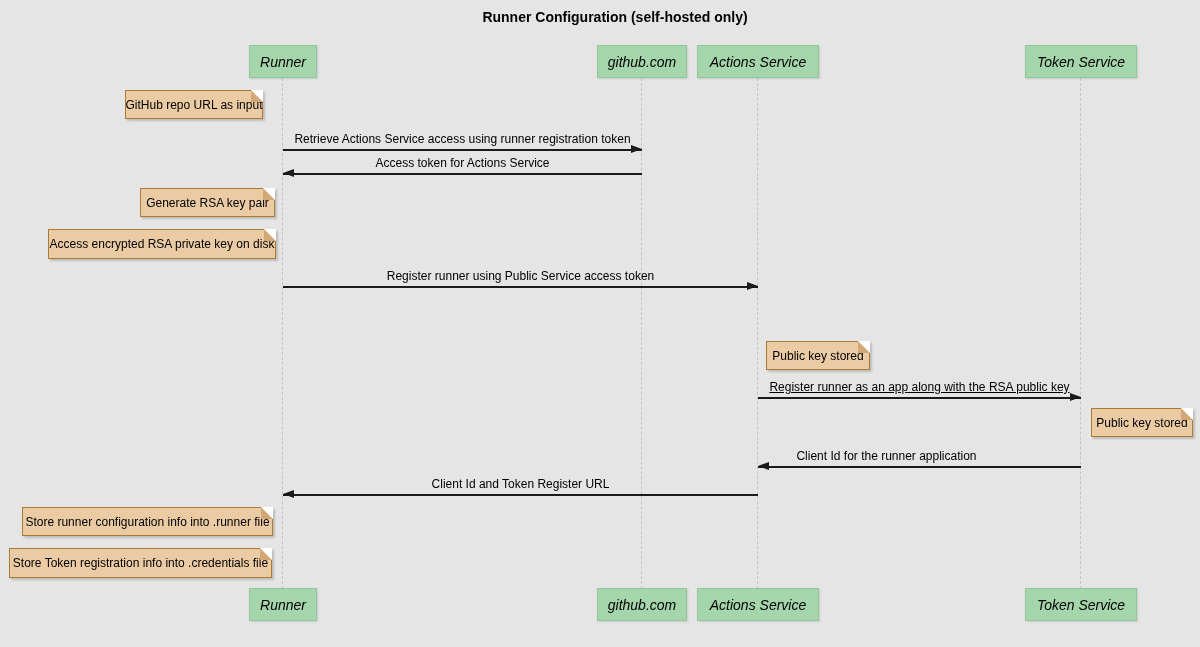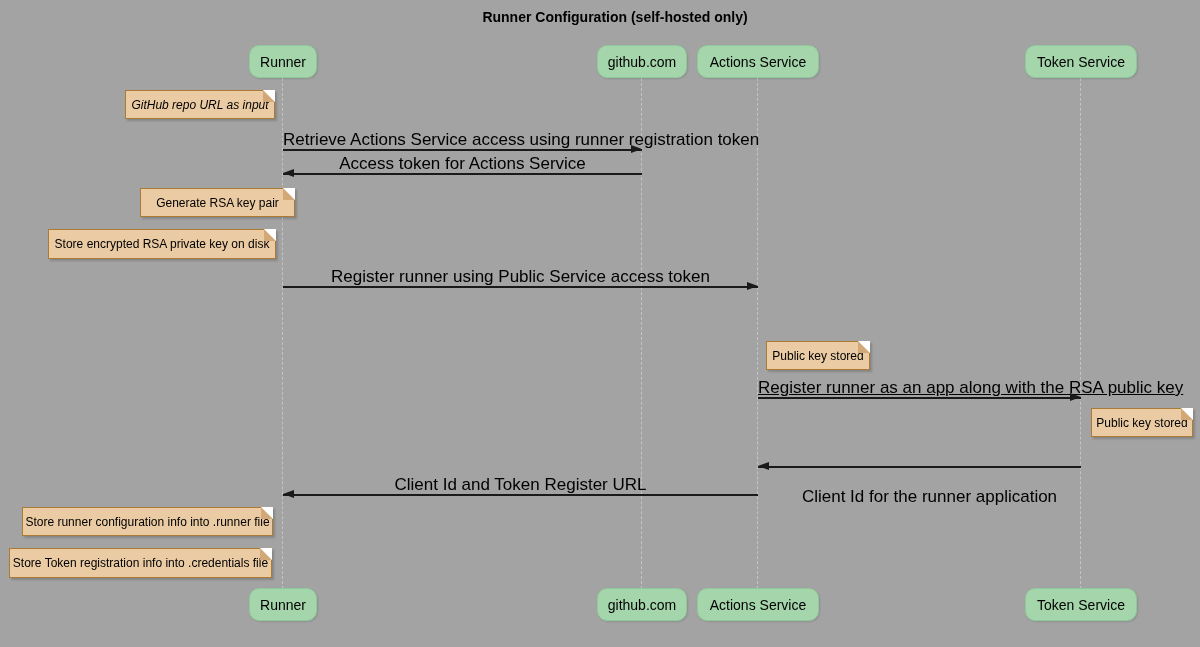--- a/index.html
+++ b/index.html
@@ -1,34 +1,34 @@
 <!DOCTYPE html>
 <html style="--participant-fill: #A5D6AB; --participant-border: #8FC89A; --note-fill: #EBCBA3; --note-border: #A97B35; --note-fold: #D2A876; --lifeline: #C4C4C4; --arrow: #1A1A1A; --text: #000000;"><head>
 <meta charset="utf-8">
 <style>
   html,body{margin:0;padding:0;background:#ffffff;}
   #stage{
-    position:relative;width:1200px;height:647px;background:#a3a3a3;overflow:hidden;
+    position:relative;width:1200px;height:647px;background:#e5e5e5;overflow:hidden;
     font-family:"Liberation Sans","DejaVu Sans",sans-serif;color:#000;
   }
   .title{
     position:absolute;left:615px;top:9px;transform:translateX(-50%);
     font-size:14px;font-weight:bold;white-space:nowrap;color:var(--text);
   }
   .lifeline{position:absolute;width:0;border-left:1.5px dashed var(--lifeline);}
   .pbox{
     position:absolute;background:var(--participant-fill);
-    border:1.5px solid var(--participant-border);border-radius:10px;
+    border:1.5px solid var(--participant-border);border-radius:0;
     display:flex;align-items:center;justify-content:center;
     font-size:14px;color:var(--text);box-shadow:1px 1px 2px rgba(0,0,0,0.12);
-    box-sizing:border-box;white-space:nowrap;
+    box-sizing:border-box;white-space:nowrap;font-style:italic;
   }
   .mline{position:absolute;height:1.5px;background:var(--arrow);}
   .mlabel{
-    position:absolute;text-align:center;font-size:17px;height:15px;line-height:15px;
+    position:absolute;text-align:center;font-size:12px;height:15px;line-height:15px;
     white-space:nowrap;color:var(--text);
   }
   .ahead{position:absolute;width:0;height:0;border-top:4.5px solid transparent;border-bottom:4.5px solid transparent;}
   .ar{border-left:11px solid var(--arrow);}
   .al{border-right:11px solid var(--arrow);}
   .note{
     position:absolute;background:var(--note-fill);border:1px solid var(--note-border);
     box-shadow:2px 2px 2px rgba(0,0,0,0.18);
     display:flex;align-items:center;justify-content:center;
     font-size:12px;white-space:nowrap;color:var(--text);box-sizing:border-box;
@@ -62,25 +62,25 @@
     <div class="mline" style="left: 283px; top: 173px; width: 359px;"></div>
     <div class="mlabel" style="left: 283px; top: 156px; width: 359px;">Access token for Actions Service</div>
     <div class="ahead al" style="left: 283px; top: 169px;"></div>
     <div class="mline" style="left: 283px; top: 286px; width: 475px;"></div>
     <div class="mlabel" style="left: 283px; top: 269px; width: 475px;">Register runner using Public Service access token</div>
     <div class="ahead ar" style="left: 747px; top: 282px;"></div>
     <div class="mline" style="left: 758px; top: 397px; width: 323px;"></div>
     <div class="mlabel" style="left: 758px; top: 380px; width: 323px; text-decoration: underline;">Register runner as an app along with the RSA public key</div>
     <div class="ahead ar" style="left: 1070px; top: 393px;"></div>
     <div class="mline" style="left: 758px; top: 466px; width: 323px;"></div>
-    <div class="mlabel" style="left: 768px; top: 449px; width: 323px; margin-top: 40px;">Client Id for the runner application</div>
+    <div class="mlabel" style="left: 725px; top: 449px; width: 323px;">Client Id for the runner application</div>
     <div class="ahead al" style="left: 758px; top: 462px;"></div>
     <div class="mline" style="left: 283px; top: 494px; width: 475px;"></div>
     <div class="mlabel" style="left: 283px; top: 477px; width: 475px;">Client Id and Token Register URL</div>
     <div class="ahead al" style="left: 283px; top: 490px;"></div>
-    <div class="note" style="left: 125px; top: 90px; width: 150px; height: 29px; font-style: italic;">GitHub repo URL as input</div>
-    <div class="note" style="left: 140px; top: 188px; width: 155px; height: 29px;">Generate RSA key pair</div>
-    <div class="note" style="left: 48px; top: 229px; width: 228px; height: 30px;">Store encrypted RSA private key on disk</div>
+    <div class="note" style="left: 125px; top: 90px; width: 138px; height: 29px;">GitHub repo URL as input</div>
+    <div class="note" style="left: 140px; top: 188px; width: 135px; height: 29px;">Generate RSA key pair</div>
+    <div class="note" style="left: 48px; top: 229px; width: 228px; height: 30px;">Access encrypted RSA private key on disk</div>
     <div class="note" style="left: 766px; top: 341px; width: 104px; height: 29px;">Public key stored</div>
     <div class="note" style="left: 1091px; top: 408px; width: 102px; height: 29px;">Public key stored</div>
     <div class="note" style="left: 22px; top: 507px; width: 251px; height: 29px;">Store runner configuration info into .runner file</div>
     <div class="note" style="left: 9px; top: 548px; width: 263px; height: 30px;">Store Token registration info into .credentials file</div>
   </div>
 
 </body></html>

